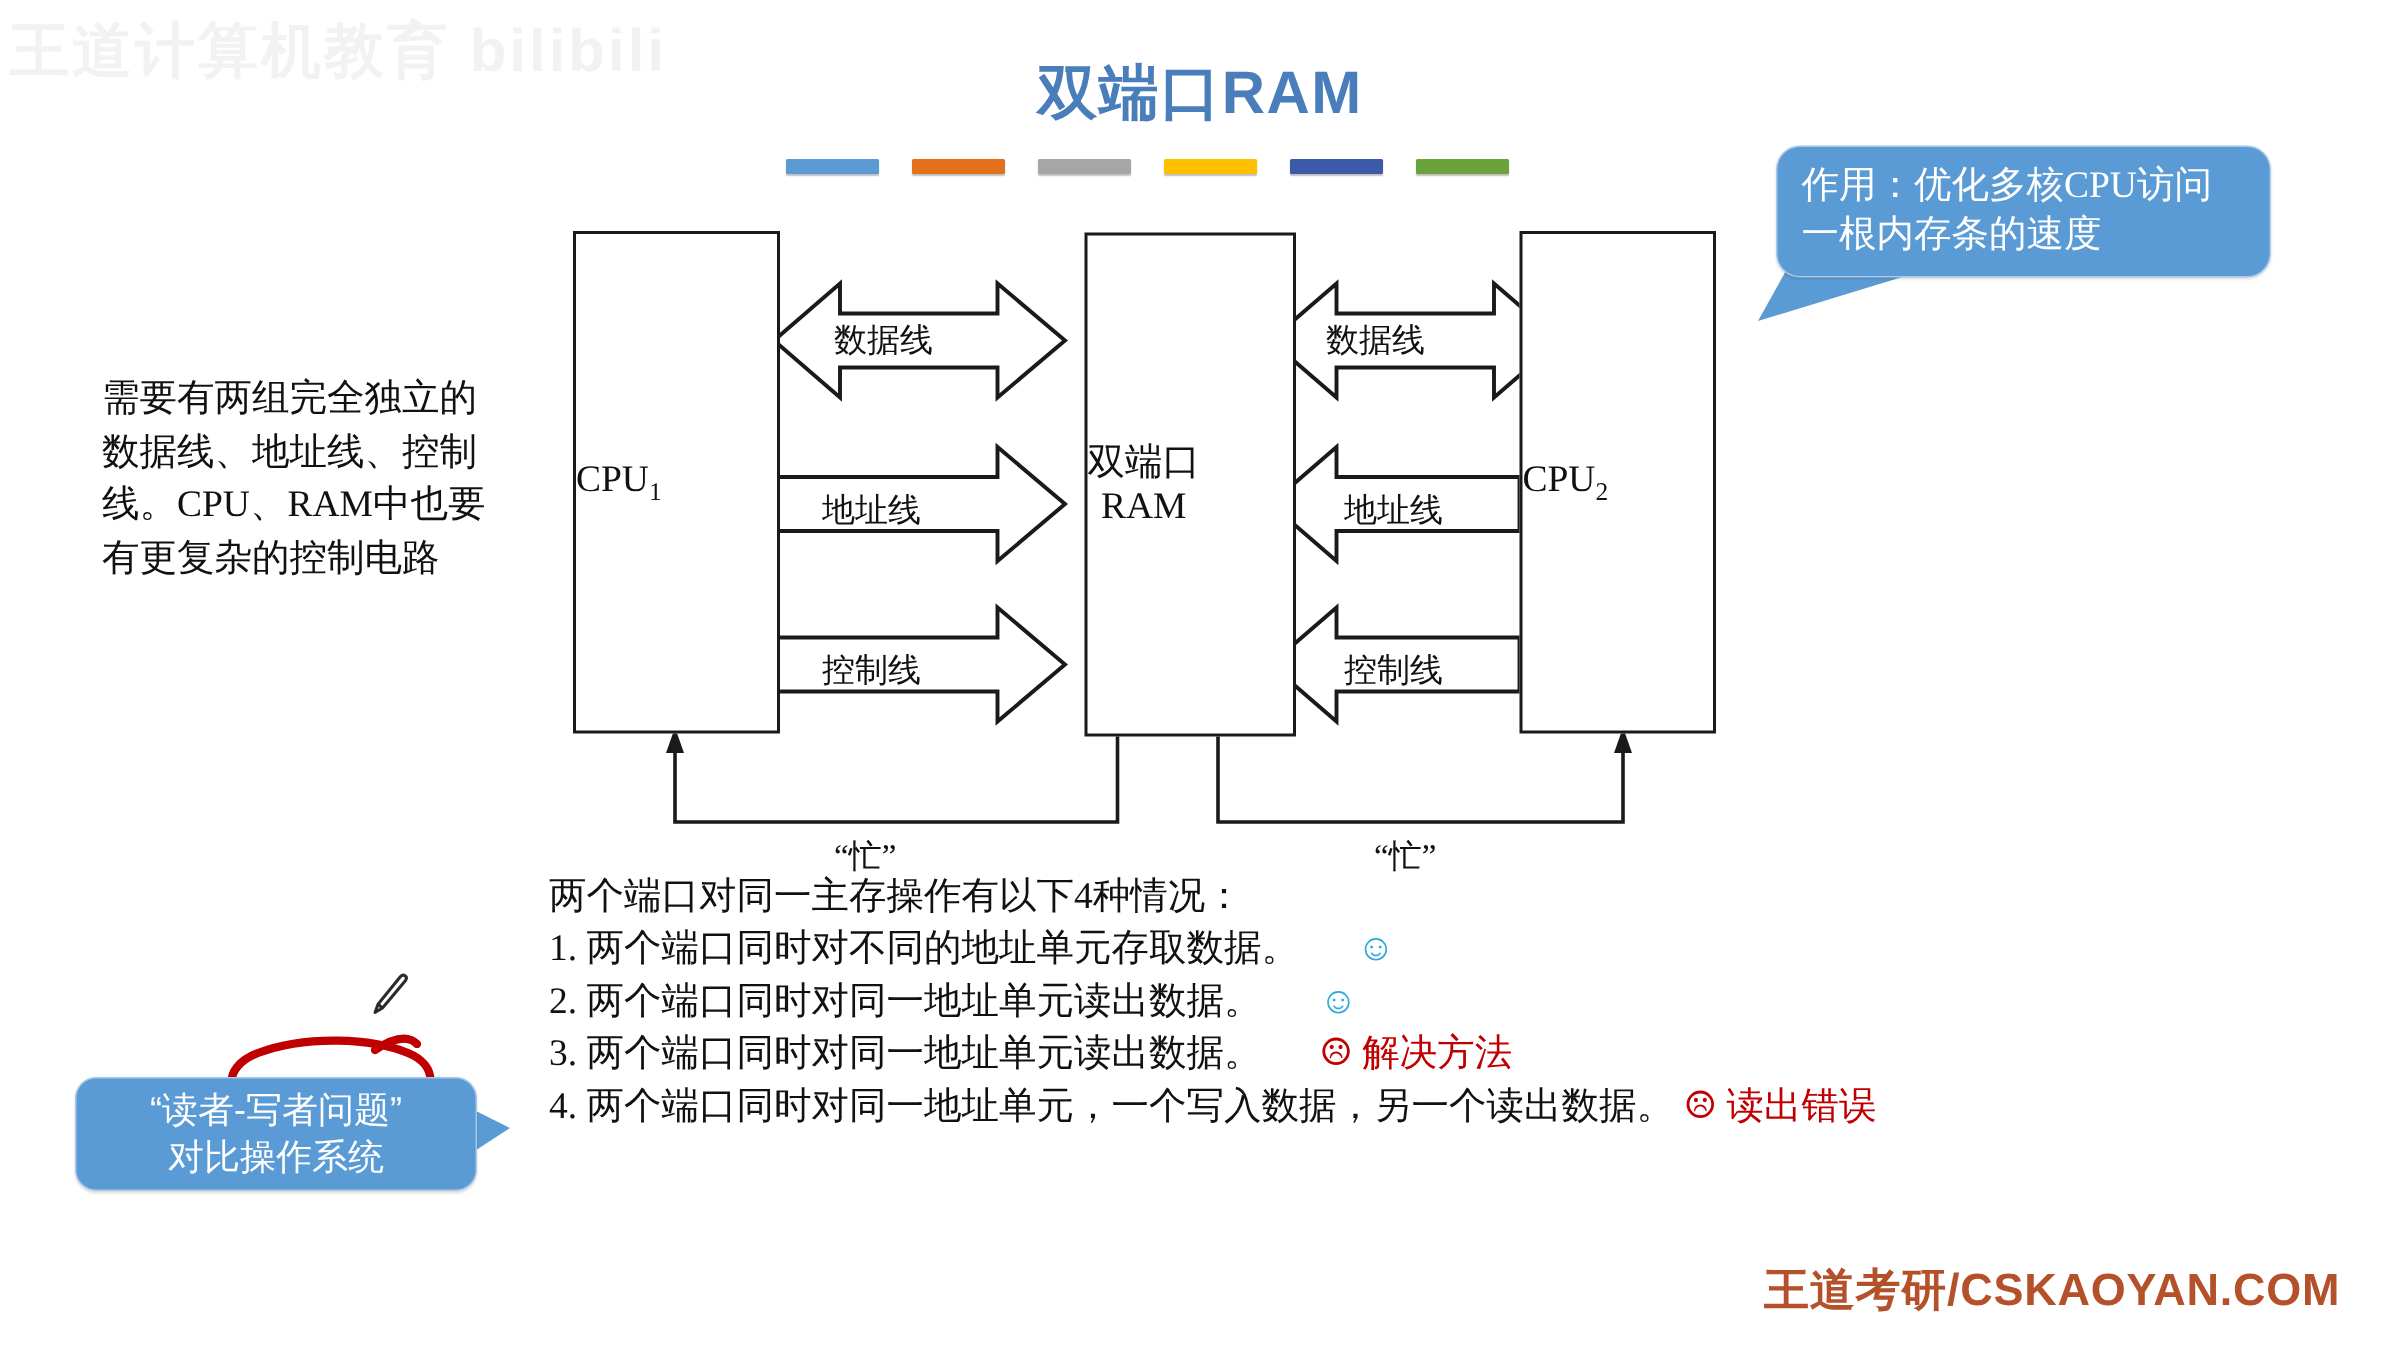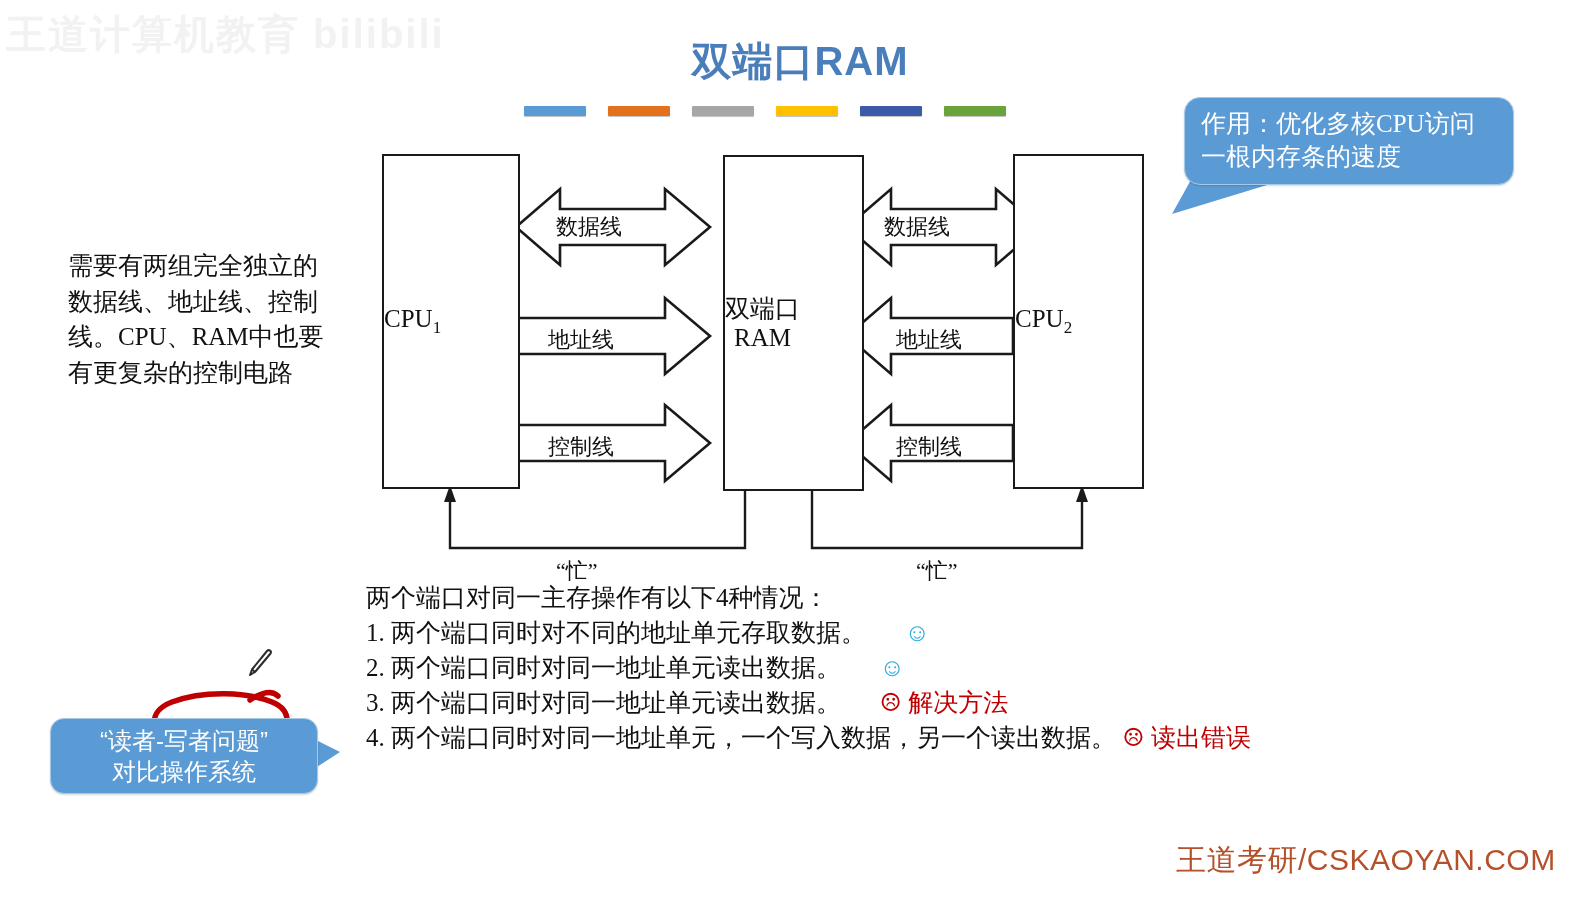--- a/index.html
+++ b/index.html
@@ -65,21 +65,21 @@
   .list{position:absolute;left:366px;top:580px;width:1080px;
     font-size:25px;line-height:1.40;color:#111;}
   .list .row{position:relative;white-space:nowrap;}
   .emo-good{color:#2eaadc;font-size:25px;}
   .emo-bad{color:#c00000;font-size:25px;}
   .redtag{color:#c00000;}
   .sp-lg{display:inline-block;width:26px;}
 
   
   .footer{position:absolute;left:1176px;top:840px;font-size:30px;
-    font-weight:normal;color:#b4512a;font-family:"Liberation Sans",sans-serif;
+    font-weight:bold;color:#b4512a;font-family:"Liberation Sans",sans-serif;
     letter-spacing:.5px;white-space:nowrap;}
 
   
   .pen{position:absolute;left:246px;top:648px;width:28px;height:30px;}
 </style>
 </head>
 <body>
 
 <div class="stage">
 

